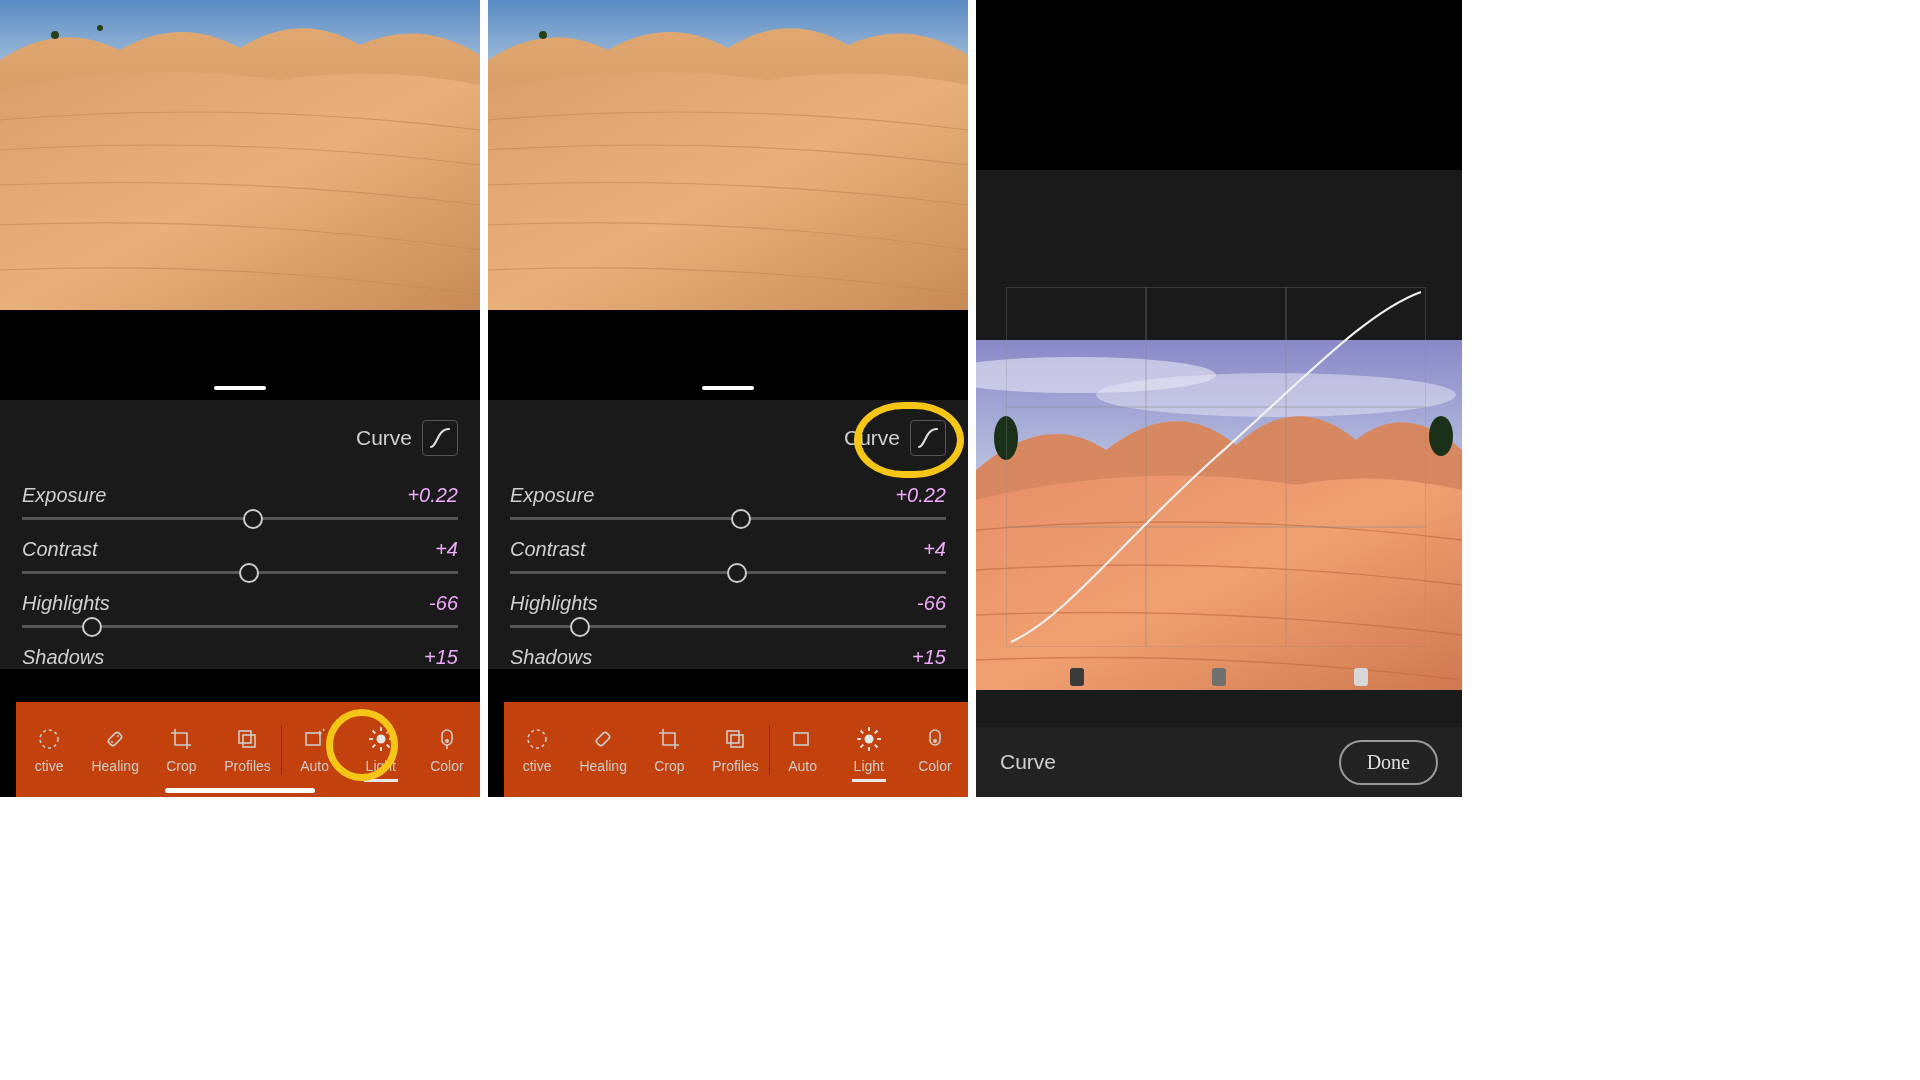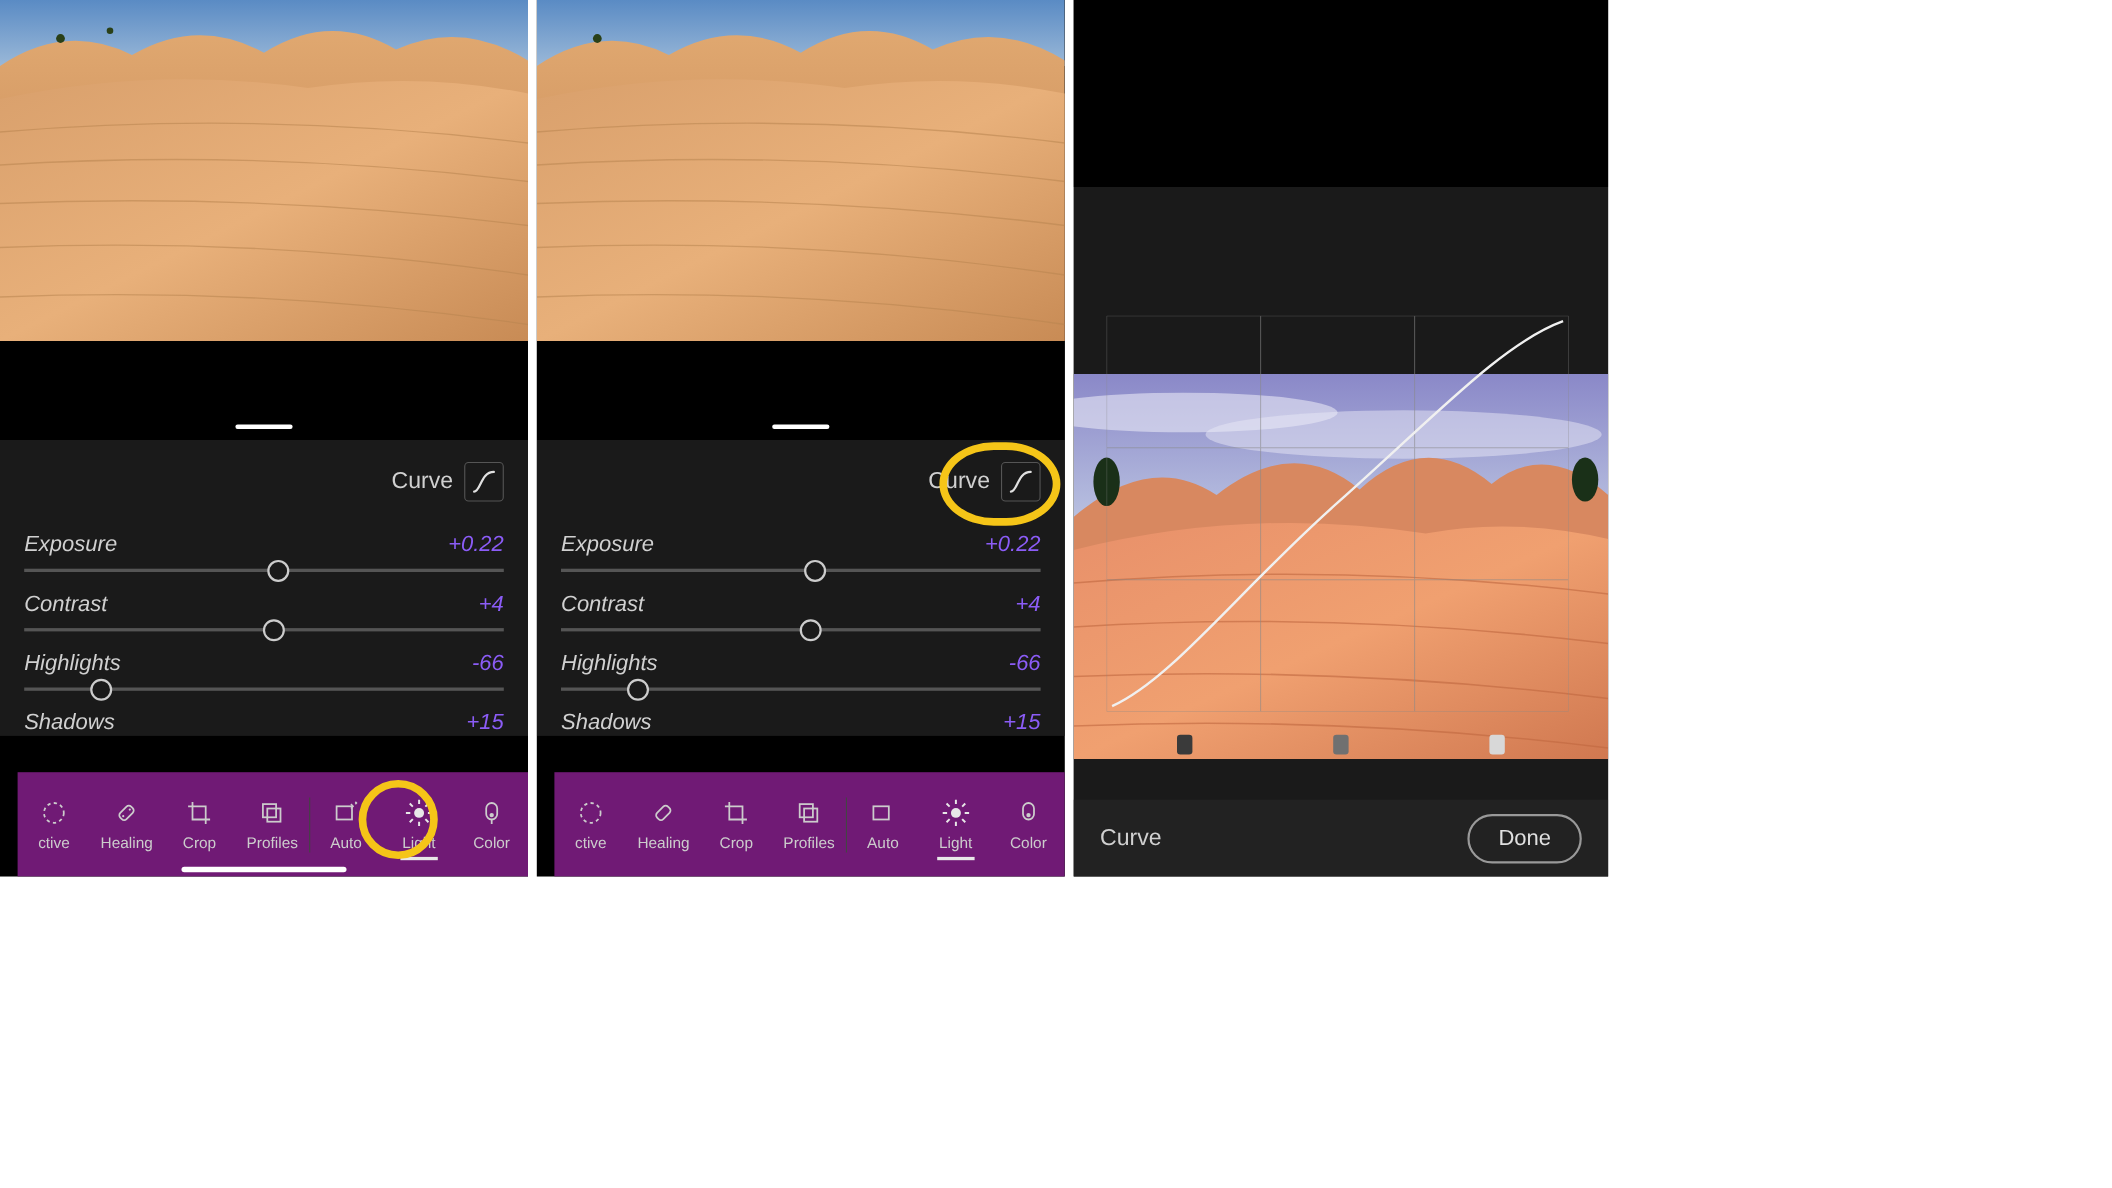--- a/index.html
+++ b/index.html
@@ -69,21 +69,21 @@
 }
 .slider-block { margin-bottom: 18px; }
 .slider-head {
   display: flex;
   justify-content: space-between;
   font-size: 20px;
   margin-bottom: 10px;
   font-style: italic;
 }
 .slider-head .lbl { color: #d0d0d0; }
-.slider-head .val { color: #8b5cf6; }
+.slider-head .val { color: #f0abfc; }
 .slider-track {
   position: relative;
   height: 3px;
   background: #555;
   width: 100%;
 }
 .slider-thumb {
   position: absolute;
   top: 50%;
   transform: translate(-50%, -50%);
@@ -92,21 +92,21 @@
   border: 2px solid #ccc;
   border-radius: 50%;
   background: #1a1a1a;
 }
 .toolbar {
   position: absolute;
   bottom: 0;
   left: 16px;
   right: 0;
   height: 95px;
-  background: #701a75;
+  background: #c2410c;
   display: flex;
   align-items: center;
 }
 .tool {
   flex: 1;
   display: flex;
   flex-direction: column;
   align-items: center;
   gap: 6px;
   font-size: 14px;
@@ -188,20 +188,21 @@
   align-items: center;
   justify-content: space-between;
   padding: 0 24px;
 }
 .done-btn {
   border: 2px solid #999;
   border-radius: 24px;
   padding: 9px 26px;
   font-size: 20px;
   color: #e0e0e0;
+  font-family: Liberation Serif, serif;
 }
 </style>
 </head>
 <body>
 
 <svg width="0" height="0" style="position:absolute">
   <defs>
     <linearGradient id="sky1" x1="0" y1="0" x2="0" y2="1">
       <stop offset="0" stop-color="#5a8bc4"></stop>
       <stop offset="1" stop-color="#9ab8d8"></stop>

